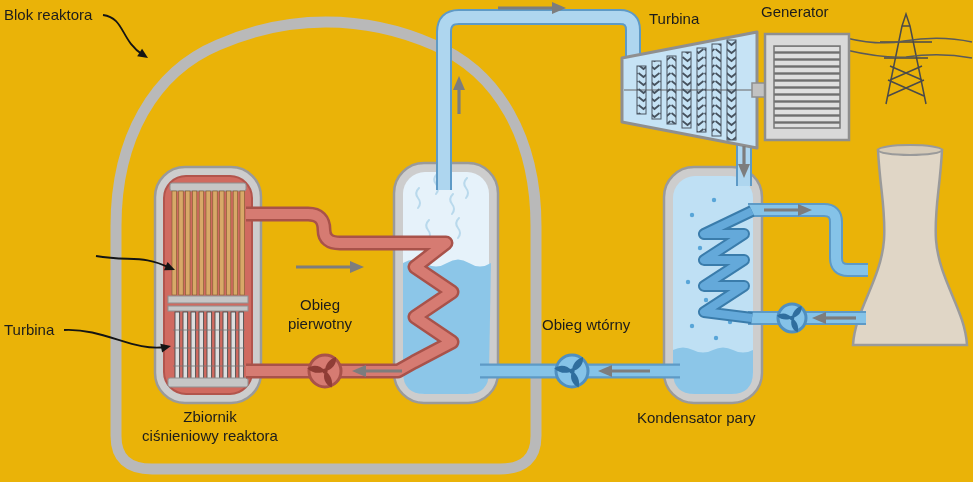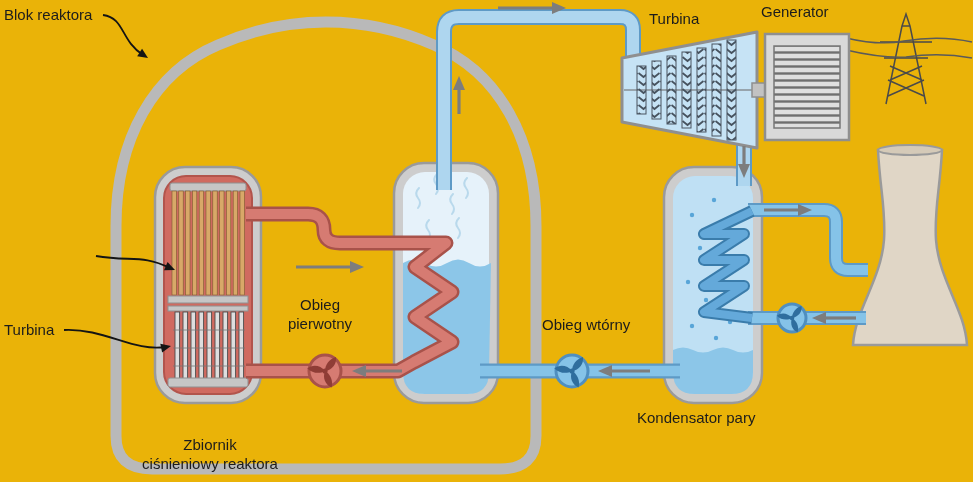--- a/index.html
+++ b/index.html
@@ -261,17 +261,17 @@
   </g>
 </svg>
 
 <div class="lbl" style="left:4px; top:5px;">Blok reaktora</div>
 <div class="lbl" style="left:649px; top:9px;">Turbina</div>
 <div class="lbl" style="left:761px; top:2px;">Generator</div>
 <div class="lbl" style="left:4px; top:320px;">Turbina</div>
 <div class="lbl center" style="left:272px; top:295px; width:96px;">Obieg
 pierwotny</div>
 <div class="lbl" style="left:542px; top:315px;">Obieg wtórny</div>
-<div class="lbl center" style="left:108px; top:407px; width:204px;margin-top:28px;">Zbiornik
+<div class="lbl center" style="left:108px; top:407px; width:204px;">Zbiornik
 ciśnieniowy reaktora</div>
 <div class="lbl" style="left:637px; top:408px;">Kondensator pary</div>
 
 </div>
 
 </body></html>

